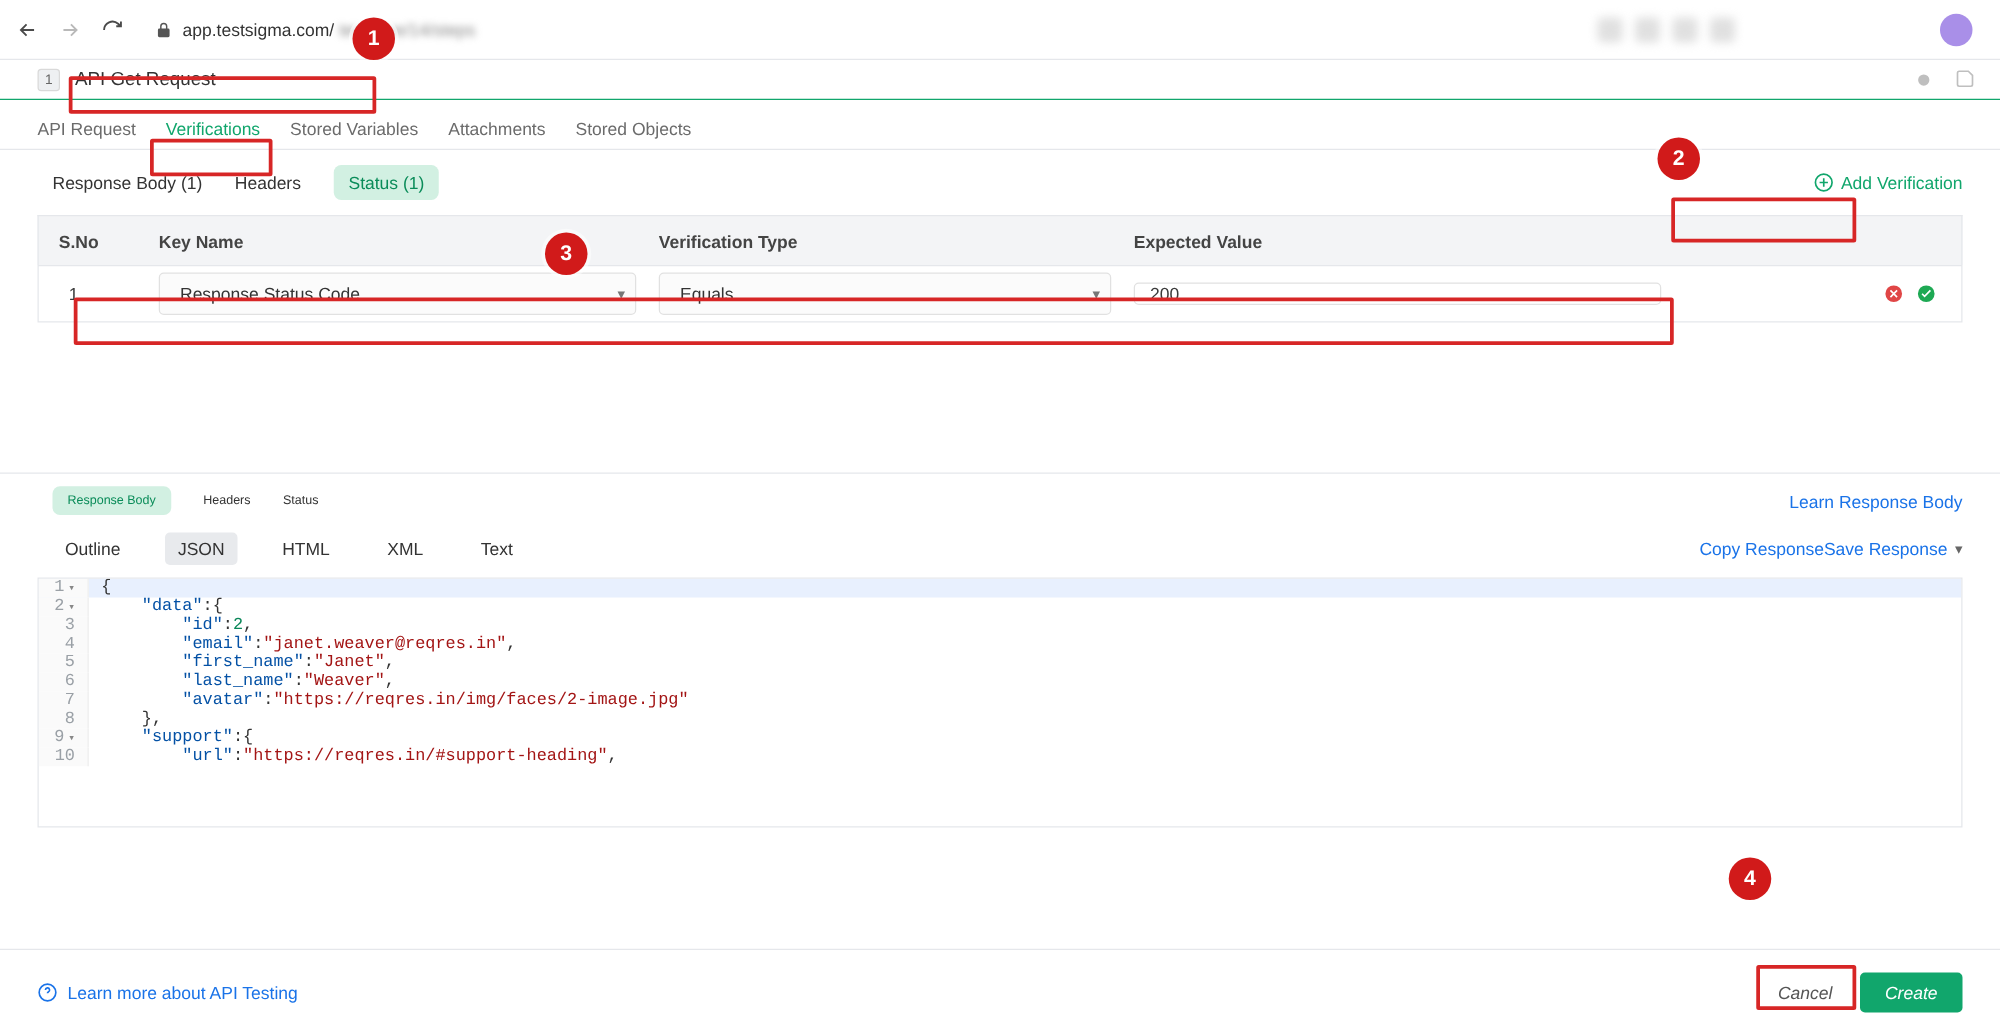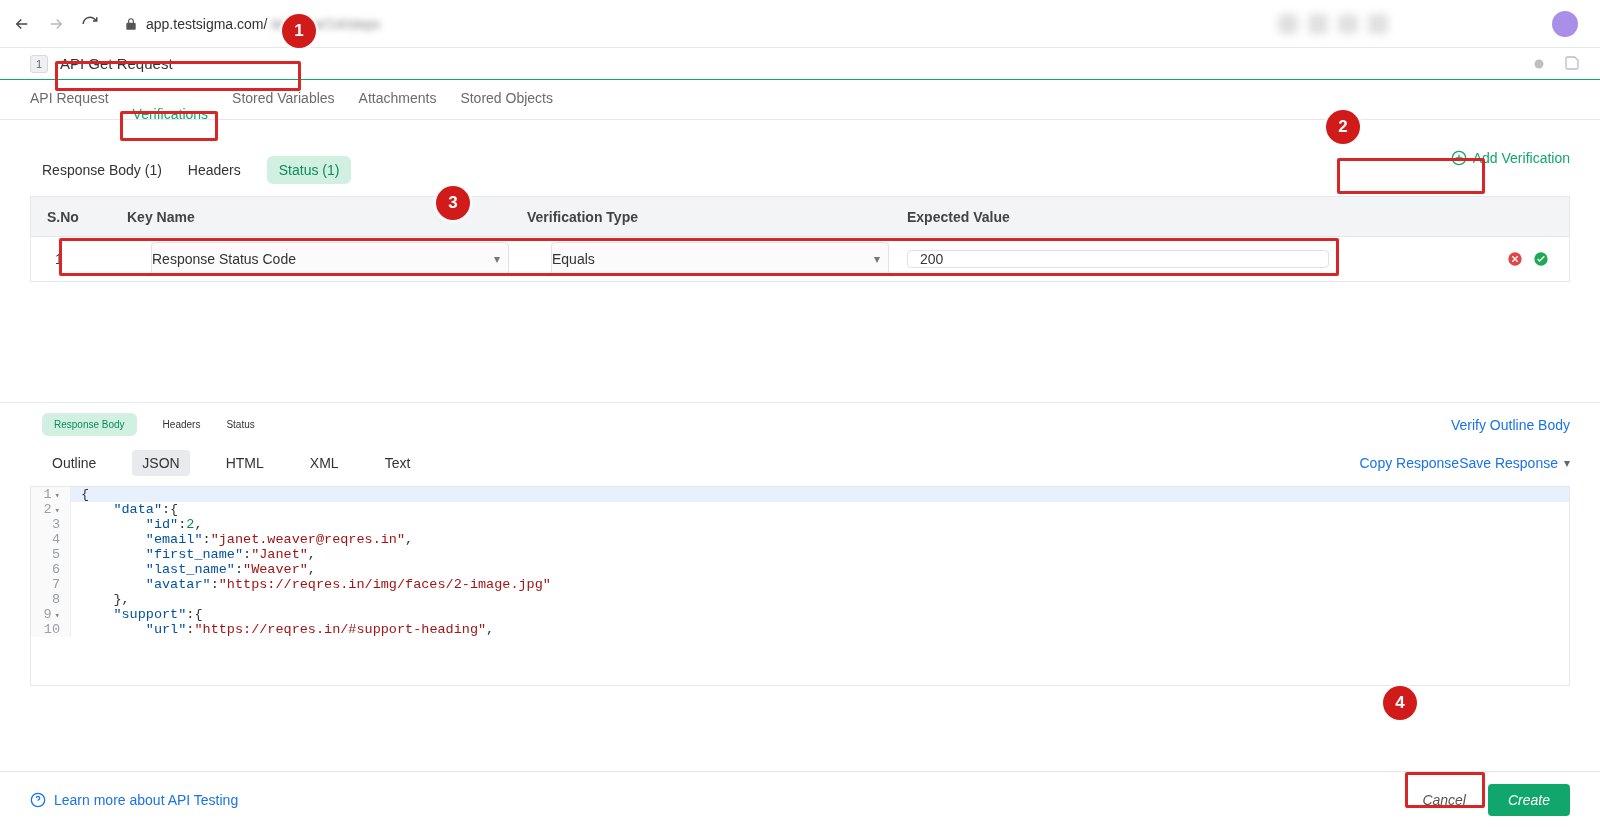--- a/index.html
+++ b/index.html
@@ -78,21 +78,21 @@
     min-width:220px; background:transparent;
   }
   .title-icons { margin-left:auto; display:flex; gap:16px; color:#bfbfbf; }
 
   
   .main-tabs {
     display:flex; gap:24px;
     padding: 10px 30px 0 30px;
     border-bottom:1px solid var(--border);
     height:40px;
-    align-items:flex-start;
+    align-items:flex-end;
   }
   .main-tab {
     color: var(--muted);
     cursor:pointer; padding-bottom:8px;
     font-size:14px;
   }
   .main-tab.active {
     color: var(--green);
     margin-top: 16px;
   }
@@ -104,21 +104,21 @@
     display:none;
   }
   .main-tab.active.main-tab-underline::after { display:none; } 
 
   
   .sub-row {
     display:flex; align-items:center;
     padding: 12px 30px 12px 42px;
     gap:26px;
   }
-  .sub-item { color:#333; cursor:pointer; font-size:14px;margin-top:24px; }
+  .sub-item { color:#333; cursor:pointer; font-size:14px; }
   .sub-item.active {
     background: var(--green-pill);
     color: var(--green-dark);
     padding:6px 12px; border-radius:6px;
   }
   .add-verif {
     margin-left:auto;
     color: var(--green);
     display:flex; align-items:center; gap:6px;
     font-weight:500;
@@ -142,23 +142,23 @@
     grid-template-columns: 80px 400px 380px 440px 1fr;
     border:1px solid var(--border);
     height:46px; align-items:center;
     padding-left:16px;
   }
   .cell-dd {
     position:relative;
     background:#fbfbfb;
     border:1px solid #e1e1e1; border-radius:4px;
     height:34px; display:flex; align-items:center;
-    padding:0 26px 0 0;
+    padding:0 26px 0 16px;
     margin-right:18px;
-    font-size:14px; color:#333;margin-left:24px;
+    font-size:14px; color:#333;
   }
   .cell-dd .chev { position:absolute; right:8px; color:#777; font-size:12px; }
   .cell-input {
     background:#fff;
     border:1px solid #e1e1e1; border-radius:4px;
     height:18px; display:flex; align-items:center;
     padding:0 12px; margin-right:18px; font-size:14px;
   }
   .row-actions { display:flex; gap:10px; align-items:center; justify-content:flex-end; padding-right:20px; }
   .row-actions .x { color:#e04646; }
@@ -208,21 +208,21 @@
   .code-line.hl { background:#e8f0fe; }
   .gutter .fold { font-size:9px; color:#888; margin-left:3px; }
   .k { color:#0451a5; } 
   .s { color:#a31515; } 
   .n { color:#098658; } 
   .p { color:#333; }
 
   
   .footer {
     position:absolute; left:0; right:0; bottom:0;
-    height:56px; border-top:1px solid var(--border);
+    height:68px; border-top:1px solid var(--border);
     background:#fff;
     display:flex; align-items:center;
     padding:0 30px;
   }
   .learn { color: var(--blue); display:flex; gap:8px; align-items:center; }
   .footer .btns { margin-left:auto; display:flex; gap:22px; align-items:center;font-style:italic; }
   .btn-cancel { color:#555; cursor:pointer; }
   .btn-create {
     background: var(--green); color:#fff;
     padding:8px 20px; border-radius:4px; cursor:pointer;
@@ -359,21 +359,21 @@
     </div>
   </div>
 </div>
 
 <div class="spacer"></div>
 
 <div class="resp-tabs">
   <div class="resp-tab active">Response Body</div>
   <div class="resp-tab">Headers</div>
   <div class="resp-tab">Status</div>
-  <div class="right">Verify Outline Body</div>
+  <div class="right">Learn Response Body</div>
 </div>
 
 <div class="format-tabs">
   <div class="fmt">Outline</div>
   <div class="fmt active">JSON</div>
   <div class="fmt">HTML</div>
   <div class="fmt">XML</div>
   <div class="fmt">Text</div>
   <div class="rspacer">
     <span>Copy Response</span>

